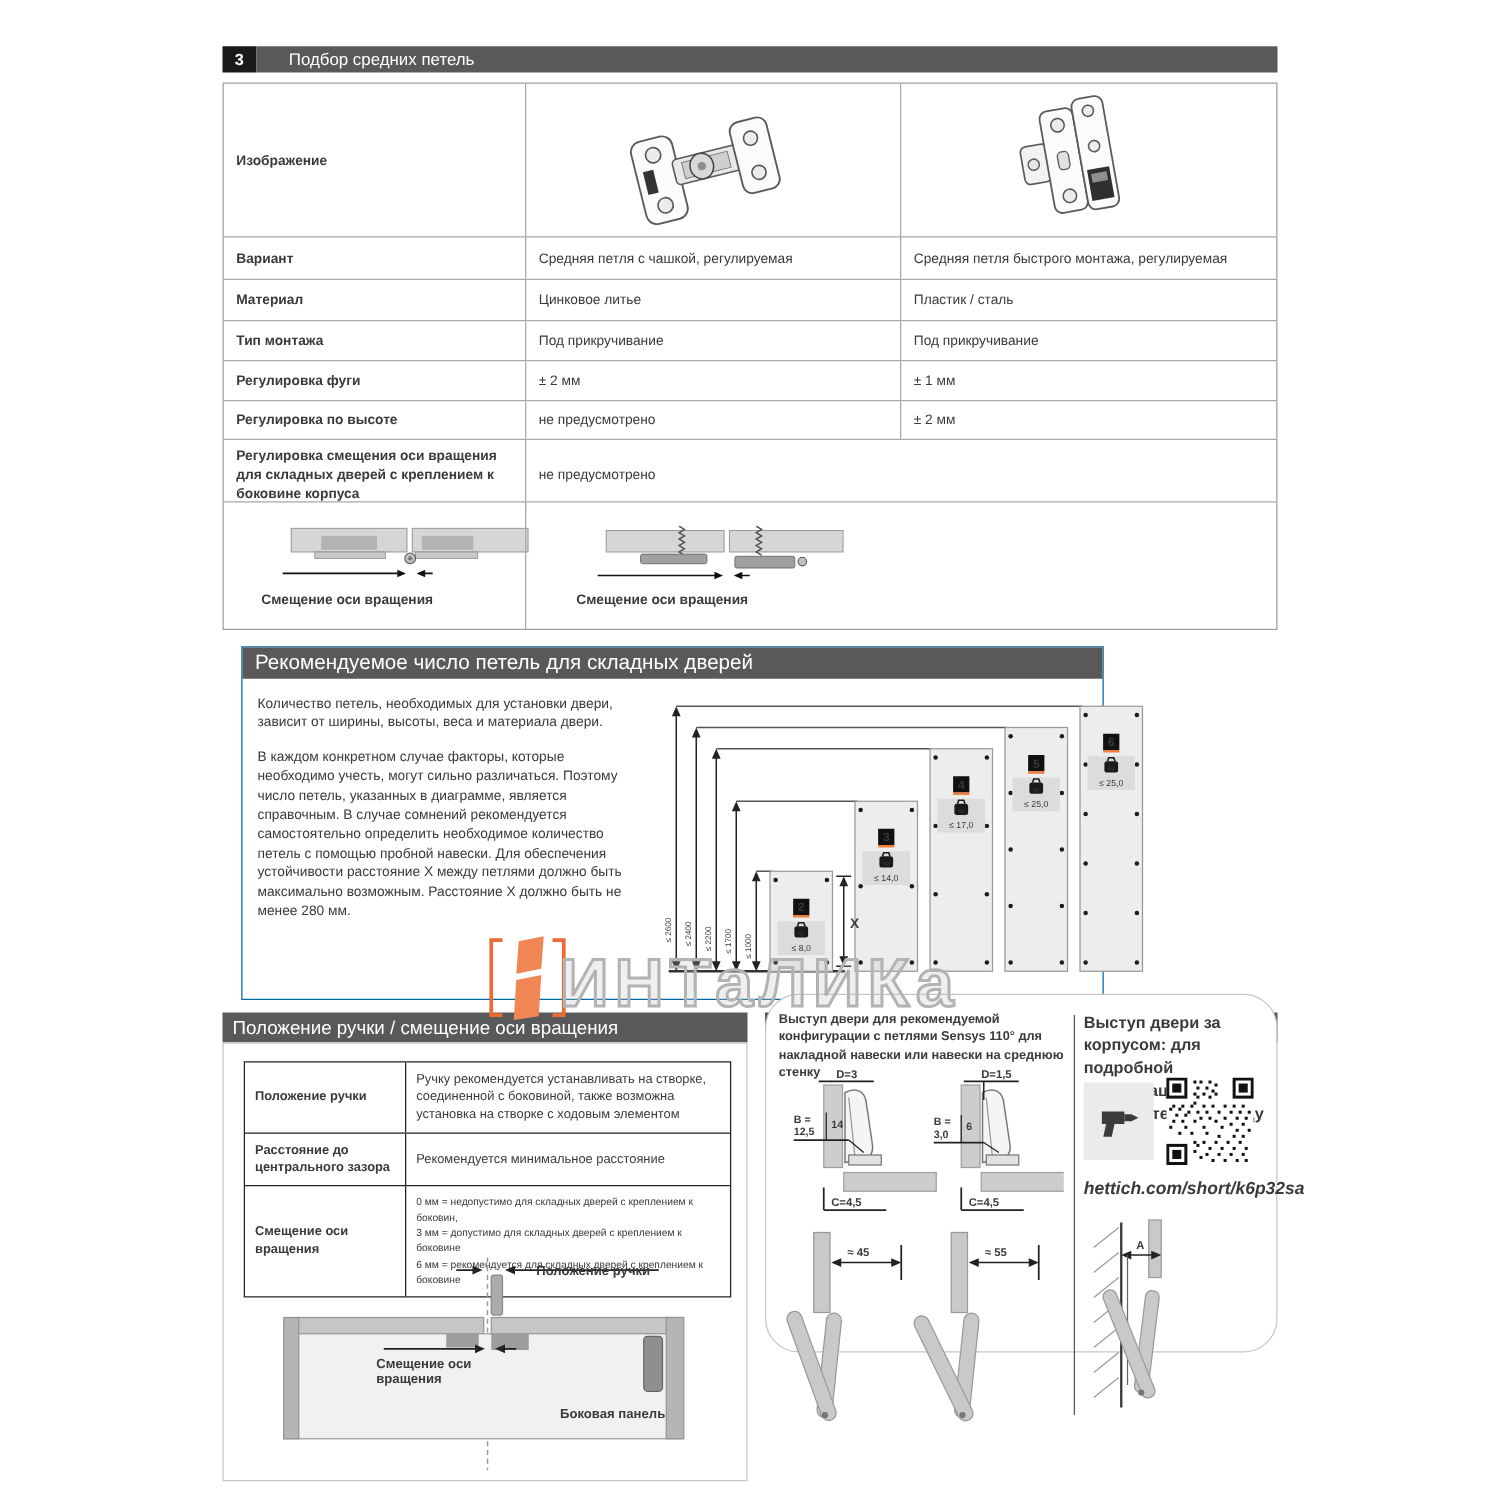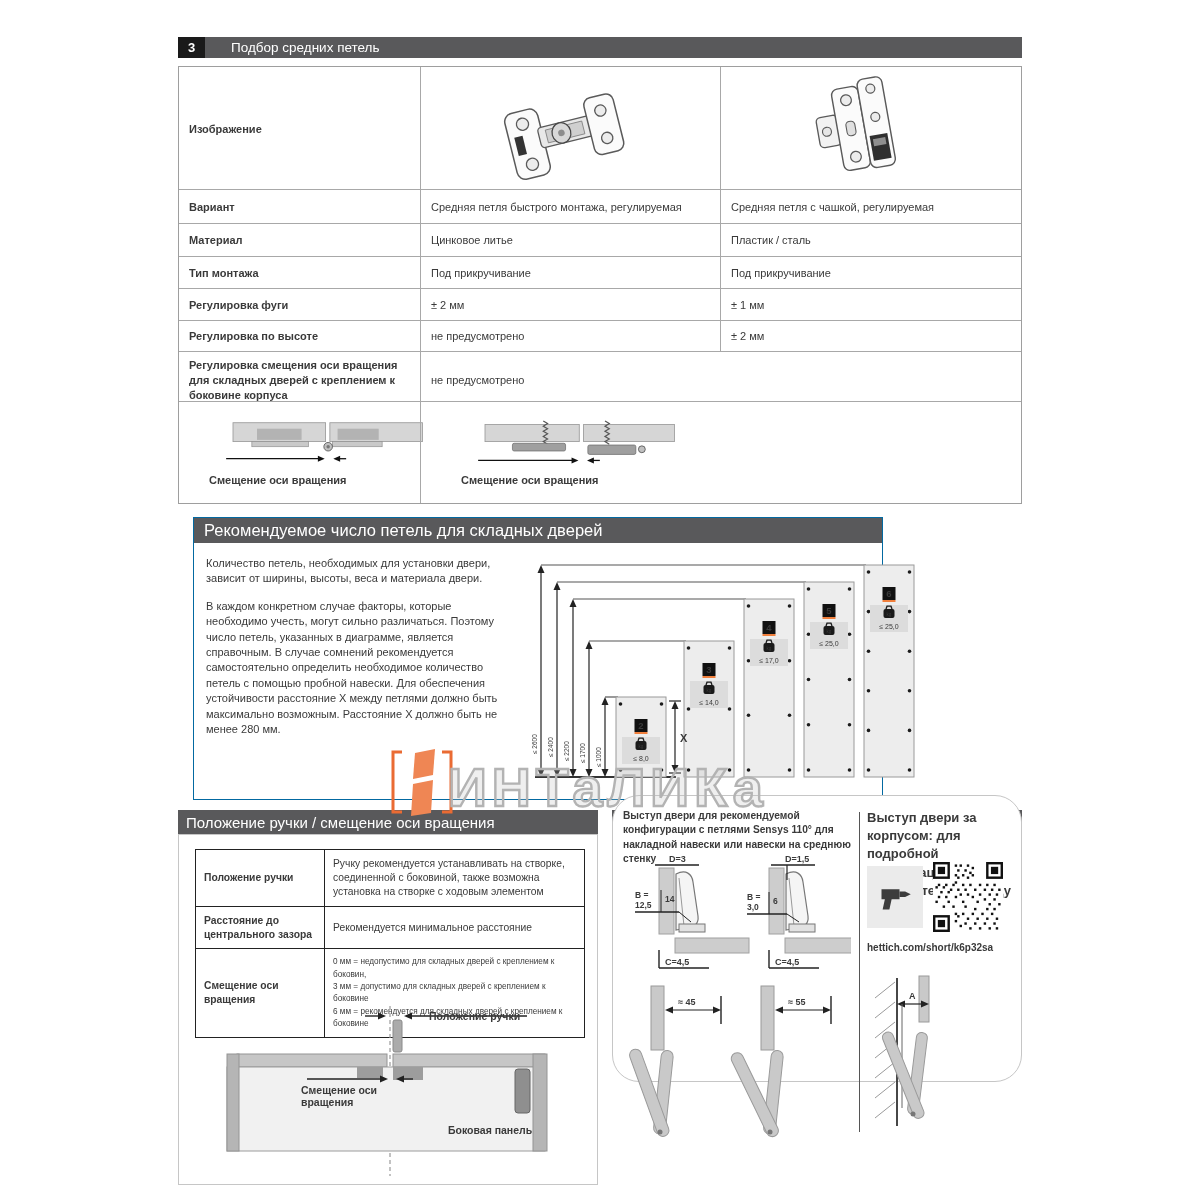--- a/index.html
+++ b/index.html
@@ -89,22 +89,22 @@
             <circle cx="72" cy="50" r="5" fill="#ececec" stroke="#5a5a5a" stroke-width="1.4"></circle>
             <rect x="62" y="70" width="20" height="28" fill="#2f2f2f"></rect>
             <rect x="65" y="74" width="14" height="8" fill="#8f8f8f"></rect>
           </g>
         </svg>
       </div>
     </div>
 
     <div class="t1row" style="height:34px;">
       <div class="t1cell">Вариант</div>
+      <div class="t1cell">Средняя петля с чашкой, регулируемая</div>
       <div class="t1cell">Средняя петля быстрого монтажа, регулируемая</div>
-      <div class="t1cell">Средняя петля с чашкой, регулируемая</div>
     </div>
     <div class="t1row" style="height:33px;">
       <div class="t1cell">Материал</div>
       <div class="t1cell">Цинковое литье</div>
       <div class="t1cell">Пластик / сталь</div>
     </div>
     <div class="t1row" style="height:32px;">
       <div class="t1cell">Тип монтажа</div>
       <div class="t1cell">Под прикручивание</div>
       <div class="t1cell">Под прикручивание</div>
@@ -544,21 +544,21 @@
           <rect x="17" y="25" width="1" height="1"></rect>
         <rect x="21" y="25" width="1" height="1"></rect>
           <rect x="25" y="25" width="1" height="1"></rect>
           <rect x="11" y="26" width="1" height="1"></rect>
           <rect x="15" y="27" width="1" height="1"></rect>
         <rect x="19" y="27" width="1" height="1"></rect>
           <rect x="23" y="27" width="1" height="1"></rect>
           <rect x="26" y="27" width="1" height="1"></rect>
       </g>
     </svg>
-    <div class="abs" style="left:254px; top:146px; font-size:10px; font-weight:bold; color:#3a3a3a;">hettich.com/short/k6p32sa</div>
+    <div class="abs" style="left:254px; top:146px; font-size:14px; font-weight:bold; color:#3a3a3a;font-style:italic;">hettich.com/short/k6p32sa</div>
 
     <svg class="abs" style="left:258px; top:178px;" width="150" height="160" viewBox="0 0 150 160">
       <g stroke="#9a9a9a" stroke-width="1">
         <line x1="4" y1="24" x2="24" y2="8"></line>
           <line x1="4" y1="44" x2="24" y2="28"></line>
         <line x1="4" y1="64" x2="24" y2="48"></line>
           <line x1="4" y1="84" x2="24" y2="68"></line>
         <line x1="4" y1="104" x2="24" y2="88"></line>
           <line x1="4" y1="124" x2="24" y2="108"></line>
         <line x1="4" y1="144" x2="24" y2="128"></line>

